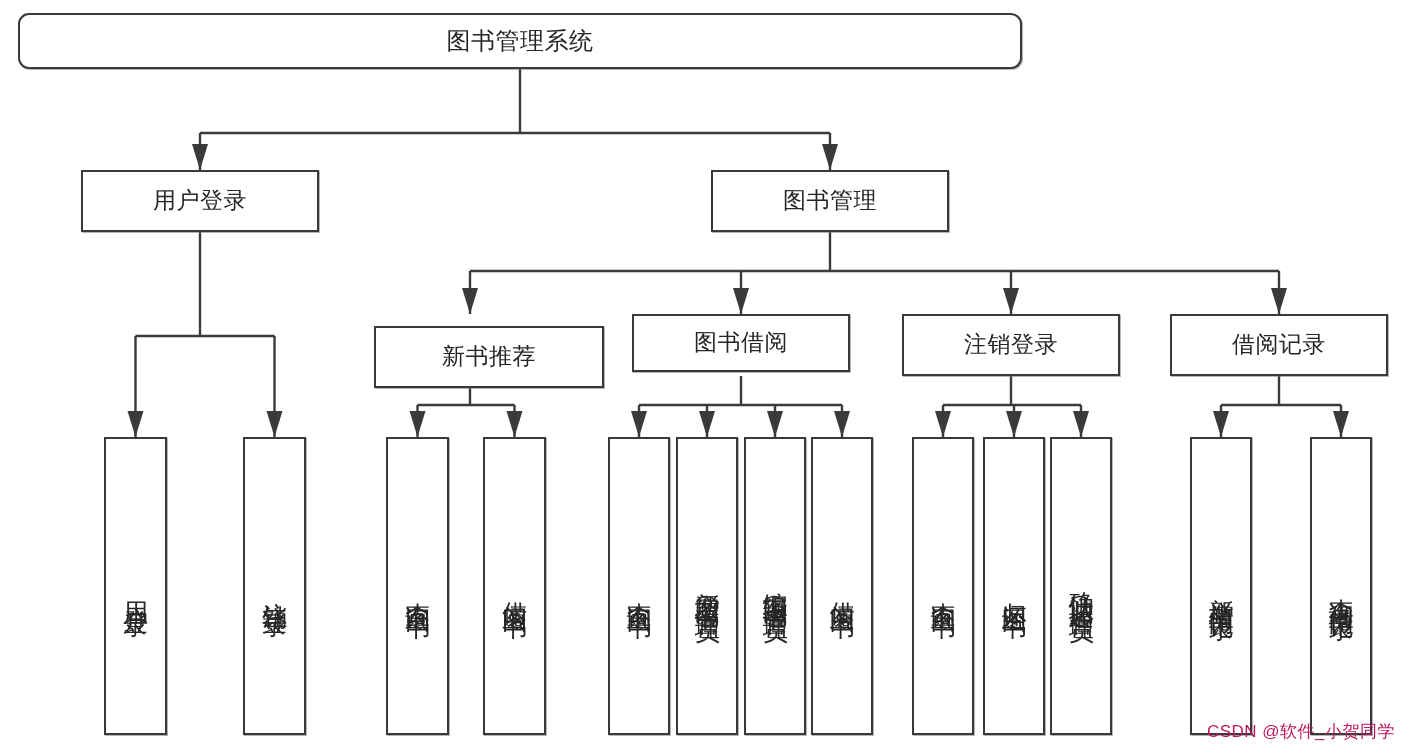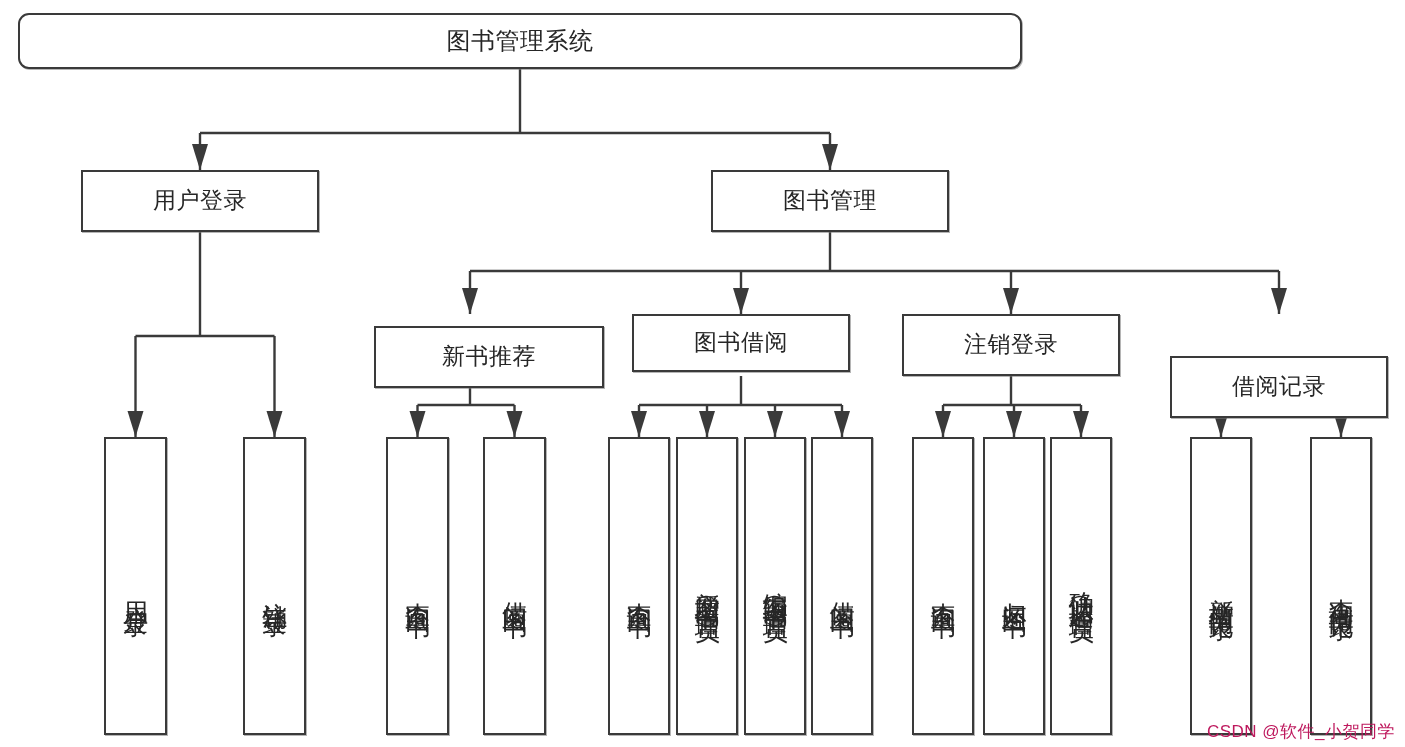--- a/index.html
+++ b/index.html
@@ -156,21 +156,21 @@
       </div>
       <div class="node-box node-h" style="left: 374px; top: 314px; width: 230px; height: 62px; margin-top: 12px;">
         <div class="node-label">新书推荐</div>
       </div>
       <div class="node-box node-h" style="left: 632px; top: 314px; width: 218px; height: 58px;">
         <div class="node-label">图书借阅</div>
       </div>
       <div class="node-box node-h" style="left: 902px; top: 314px; width: 218px; height: 62px;">
         <div class="node-label">注销登录</div>
       </div>
-      <div class="node-box node-h" style="left: 1170px; top: 314px; width: 218px; height: 62px; margin-top: 42px;">
+      <div class="node-box node-h" style="left: 1170px; top: 314px; width: 218px; height: 62px;">
         <div class="node-label">借阅记录</div>
       </div>
       <div class="node-box node-v" style="left: 104px; top: 437px; width: 63px; height: 298px;">
         <div class="node-label">用户登录</div>
       </div>
       <div class="node-box node-v" style="left: 243px; top: 437px; width: 63px; height: 298px;">
         <div class="node-label">注销登录</div>
       </div>
       <div class="node-box node-v" style="left: 386px; top: 437px; width: 63px; height: 298px;">
         <div class="node-label">查询图书</div>

